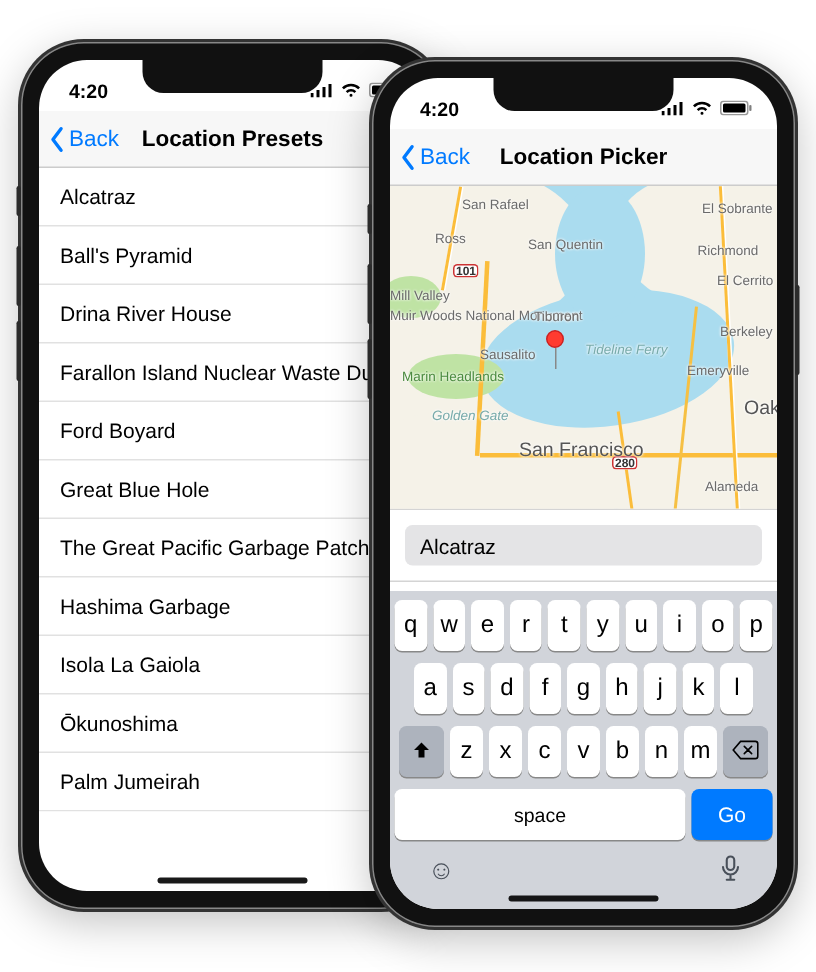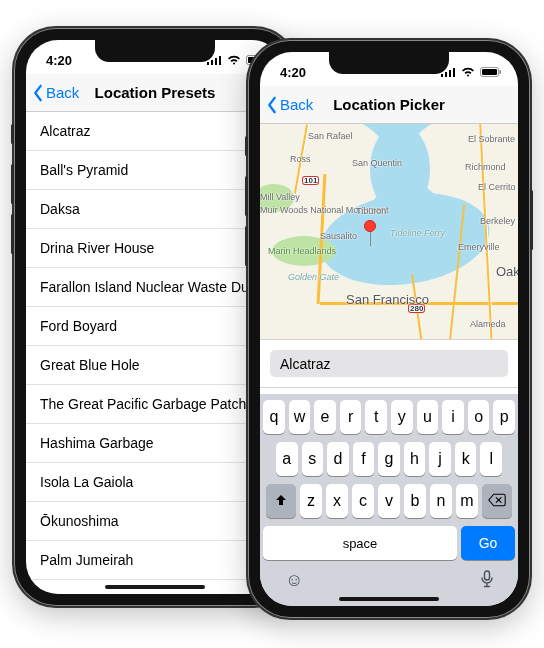--- a/index.html
+++ b/index.html
@@ -152,21 +152,20 @@
               <polyline points="9,2 3,10 9,18" fill="none" stroke="#007aff" stroke-width="2.5" stroke-linecap="round" stroke-linejoin="round"></polyline>
             </svg>
           </span>
         <span>Back</span>
       </div>
       <div class="nav-title">Location Presets</div>
     </div>
     <div class="list">
       <div class="row">Alcatraz</div>
       <div class="row">Ball's Pyramid</div>
-      <div class="row">Daksa</div>
       <div class="row">Drina River House</div>
       <div class="row">Farallon Island Nuclear Waste Dump</div>
       <div class="row">Ford Boyard</div>
       <div class="row">Great Blue Hole</div>
       <div class="row">The Great Pacific Garbage Patch</div>
       <div class="row">Hashima Garbage</div>
       <div class="row">Isola La Gaiola</div>
       <div class="row">Ōkunoshima</div>
       <div class="row">Palm Jumeirah</div>
 

